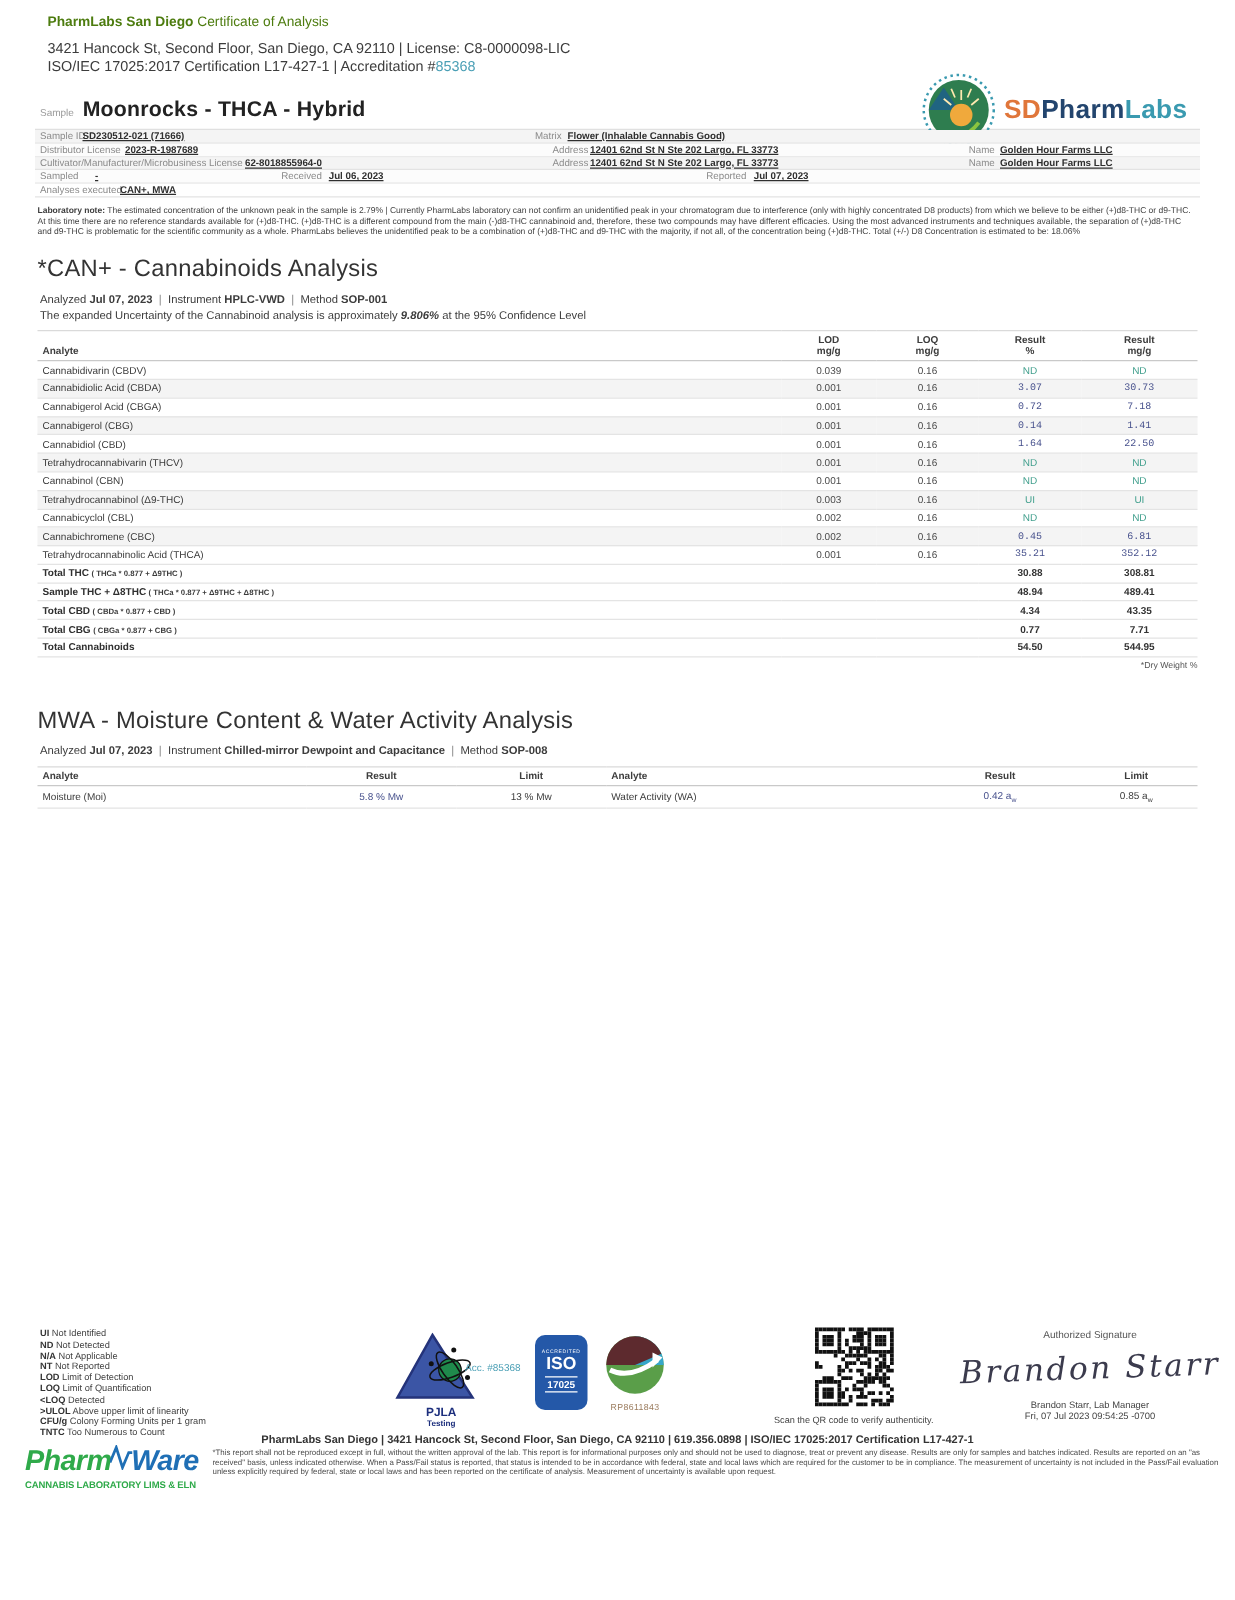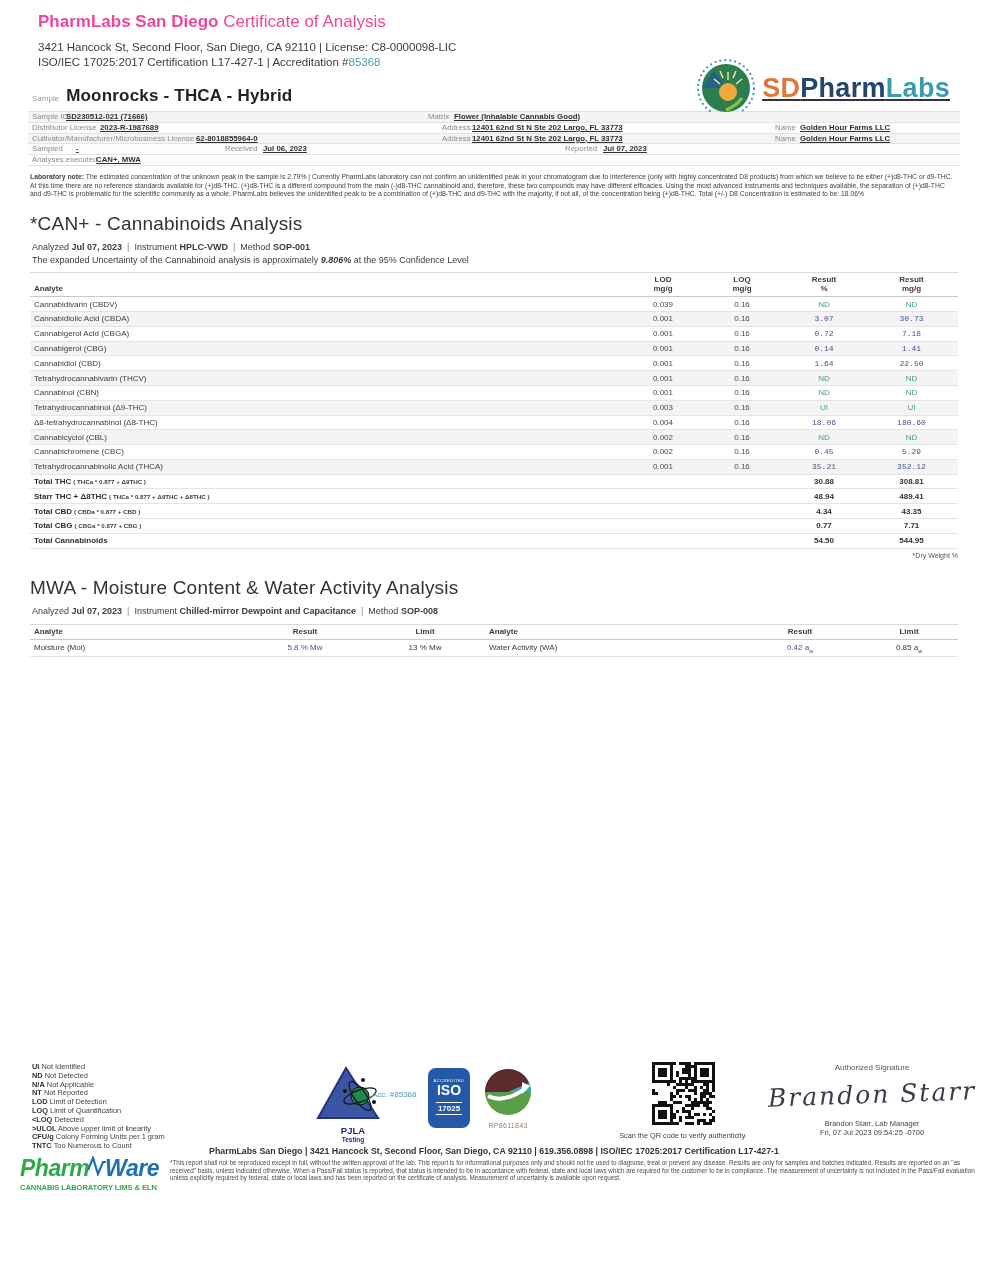--- a/index.html
+++ b/index.html
@@ -4,28 +4,28 @@
 <style>
   * { margin:0; padding:0; box-sizing:border-box; }
   html,body { width:988px; }
   body { font-family:"Liberation Sans", sans-serif; color:#333; background:#fff; }
   .page { position:relative; width:988px; height:1280px; background:#fff; overflow:hidden; }
 
   
   .header-row { display:flex; justify-content:space-between; align-items:flex-start; padding:16px 30px 0 28px; }
   .doc-id { font-size:25px; font-weight:500; color:#2b2b2b; letter-spacing:.2px; }
   .qa-label { font-size:22px; font-weight:400; color:#2b2b2b; margin-top:2px; }
-  .lab-line { margin:12px 0 0 38px; font-size:17px; color:#ec4899; }
+  .lab-line { margin:12px 0 0 38px; font-size:11px; color:#4d7c0f; }
   .lab-line b { font-weight:700; }
   .addr-block { margin:8px 0 0 38px; font-size:11.5px; line-height:15px; color:#3c3c3c; }
   .link-teal { color:#4a9fb5;margin-top:24px; }
 
   
   .brand-logo { position:absolute; right:38px; top:58px; display:flex; align-items:center; }
-  .brand-text { font-size:27px; font-weight:600; letter-spacing:.3px; margin-left:6px;text-decoration:underline; }
+  .brand-text { font-size:21px; font-weight:600; letter-spacing:.3px; margin-left:6px; }
   .brand-sd { color:#e0763a; font-weight:700; }
   .brand-pharm { color:#23456e; }
   .brand-labs { color:#3a9ab0; }
 
   
   .sample-line { margin:16px 0 5px 32px; display:flex; align-items:baseline; }
   .sample-label { font-size:8px; color:#9a9a9a; margin-right:7px; }
   .sample-name { font-size:17px; font-weight:700; color:#222; letter-spacing:.2px; }
 
   
@@ -62,21 +62,21 @@
   .an-table tbody tr:nth-child(even) { background:#f4f4f4; }
   .an-table tbody.totals tr { background:#fff !important; }
   .res.teal-v { color:#43a08e; }
   .res.navy-v { color:#46508c;font-family:Liberation Mono, monospace; }
   .tn { font-weight:700; color:#2f2f2f; }
   .tn .formula { font-size:6.2px; font-weight:700; color:#3b3b3b; margin-left:2px; }
   .tv { text-align:center; font-weight:700; color:#333; }
   .dry-note { width:928px; margin:3px 30px 0 30px; text-align:right; font-size:7px; color:#555; }
 
   
-  .mwa-title { margin-top:18px; }
+  .mwa-title { margin-top:30px; }
   table.mwa-table { width:928px; margin:8px 30px 0 30px; border-collapse:collapse; table-layout:fixed; }
   .mwa-table th { font-size:8px; font-weight:700; color:#3d3d3d; border-top:1px solid #dadada; border-bottom:1px solid #c9c9c9; padding:2.5px 4px; text-align:center; }
   .mwa-table th.left { text-align:left; }
   .mwa-table td { font-size:8px; padding:3px 4px; border-bottom:1px solid #e4e4e4; color:#3b3b3b; }
   .mwa-table td.c { text-align:center; }
   .mwa-table .resv { color:#46508c; font-weight:500; }
   .mwa-table sub { font-size:5.5px; }
 
   
   .bottom { position:absolute; left:0; top:1060px; width:988px; height:220px; }
@@ -275,58 +275,51 @@
           <td class="res teal-v">ND</td>
         </tr>
         <tr>
           <td class="an">Tetrahydrocannabinol (Δ9-THC)</td>
           <td class="num">0.003</td>
           <td class="num">0.16</td>
           <td class="res teal-v">UI</td>
           <td class="res teal-v">UI</td>
         </tr>
         <tr>
-          <td class="an">Δ8-tetrahydrocannabinol (Δ8-THC)</td>
-          <td class="num">0.004</td>
-          <td class="num">0.16</td>
-          <td class="res navy-v">18.06</td>
-          <td class="res navy-v">180.60</td>
-        </tr>
-        <tr>
           <td class="an">Cannabicyclol (CBL)</td>
           <td class="num">0.002</td>
           <td class="num">0.16</td>
           <td class="res teal-v">ND</td>
           <td class="res teal-v">ND</td>
         </tr>
         <tr>
           <td class="an">Cannabichromene (CBC)</td>
           <td class="num">0.002</td>
           <td class="num">0.16</td>
           <td class="res navy-v">0.45</td>
-          <td class="res navy-v">5.29</td>
+          <td class="res navy-v">6.81</td>
         </tr>
         <tr>
           <td class="an">Tetrahydrocannabinolic Acid (THCA)</td>
           <td class="num">0.001</td>
           <td class="num">0.16</td>
           <td class="res navy-v">35.21</td>
           <td class="res navy-v">352.12</td>
         </tr>
       </tbody>
     <tbody class="totals">
         <tr>
           <td class="tn"><b>Total THC</b><span class="formula">( THCa * 0.877 + Δ9THC )</span></td>
           <td class="num"></td>
           <td class="num"></td>
           <td class="tv">30.88</td>
           <td class="tv">308.81</td>
         </tr>
         <tr>
-          <td class="tn"><b>Starr THC + Δ8THC</b><span class="formula">( THCa * 0.877 + Δ9THC + Δ8THC )</span></td>
+          <td class="tn"><b>Sample THC + Δ8THC</b><span class="formula">( THCa * 0.877 + Δ9THC + Δ8THC )</span></td>
           <td class="num"></td>
           <td class="num"></td>
           <td class="tv">48.94</td>
           <td class="tv">489.41</td>
         </tr>
         <tr>
           <td class="tn"><b>Total CBD</b><span class="formula">( CBDa * 0.877 + CBD )</span></td>
           <td class="num"></td>
           <td class="num"></td>
           <td class="tv">4.34</td>

